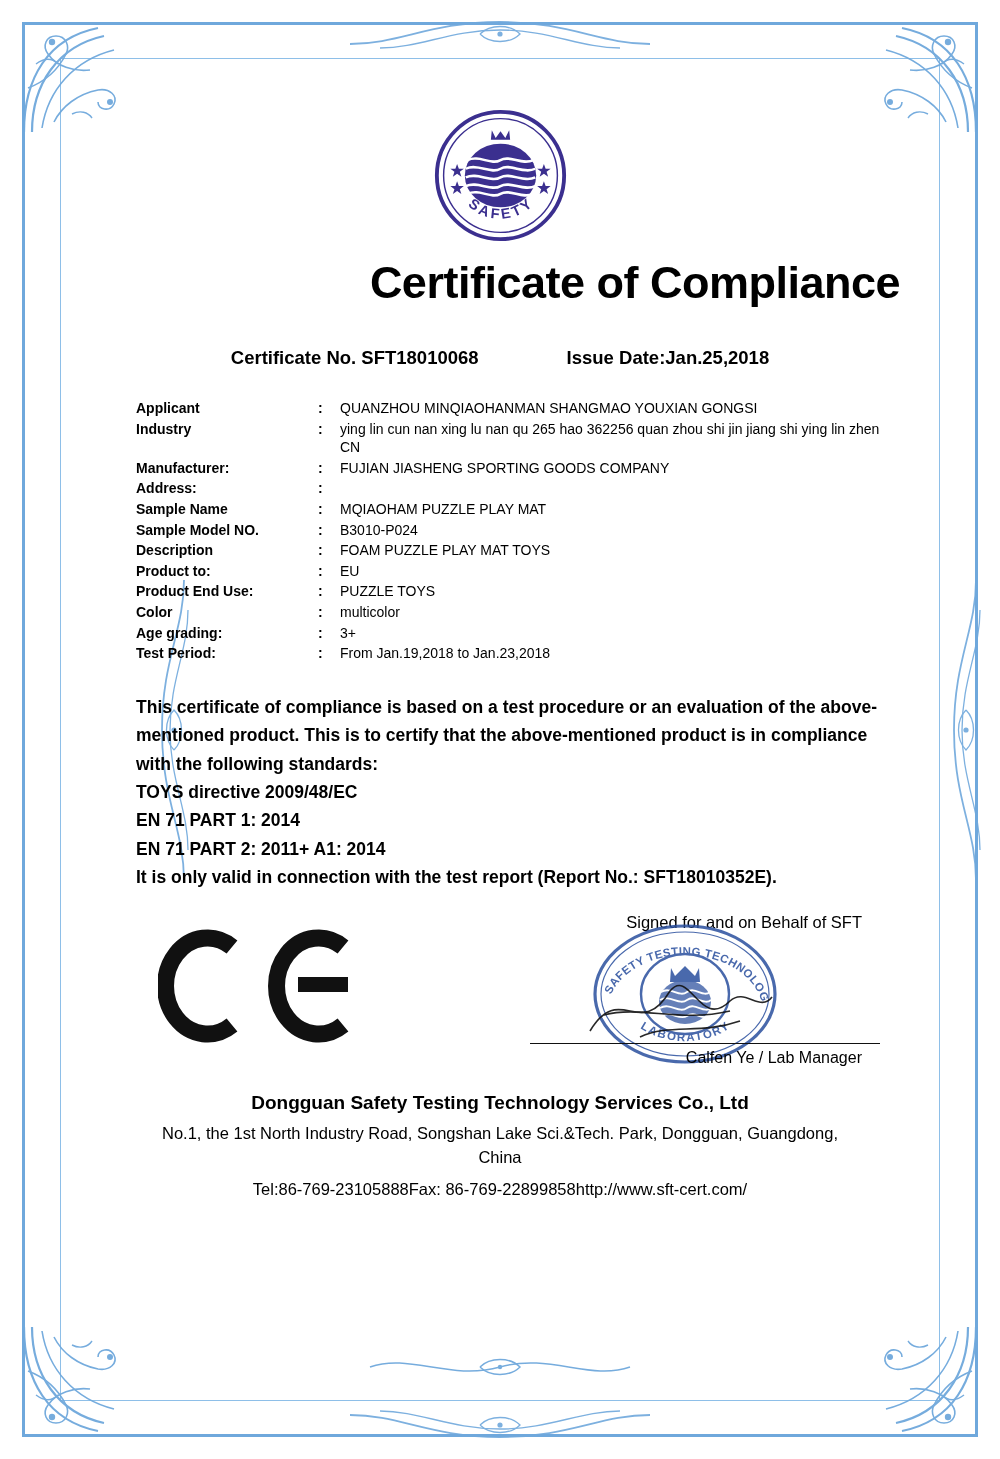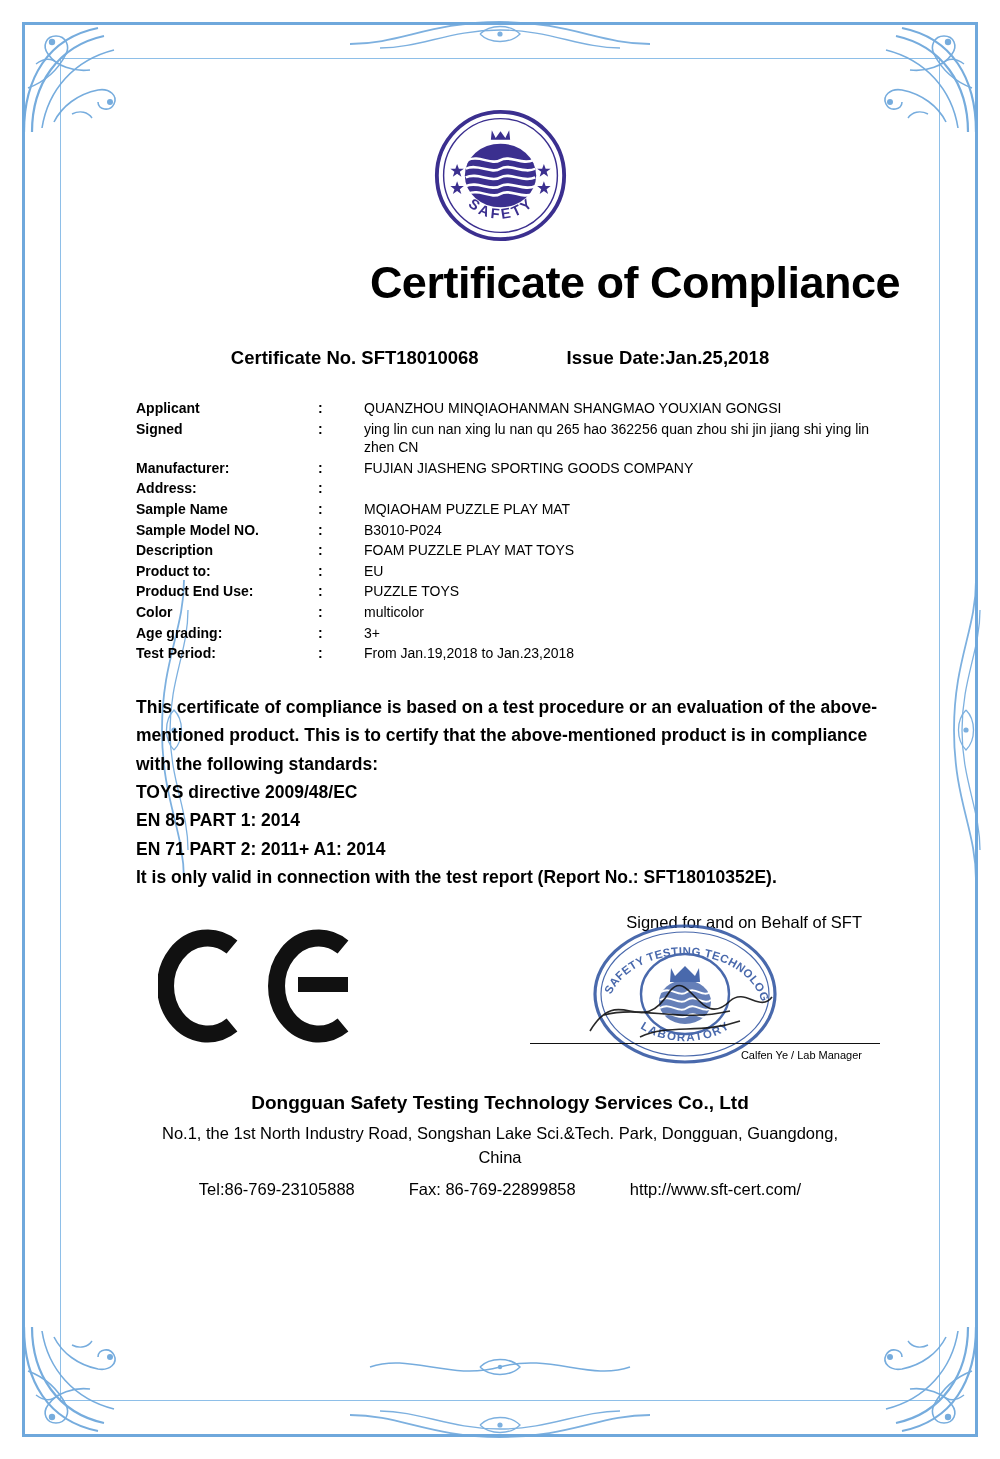--- a/index.html
+++ b/index.html
@@ -124,21 +124,20 @@
     flex: 0 0 182px;
     font-weight: bold;
   }
   .field-colon {
     width: 22px;
     flex: 0 0 22px;
     font-weight: bold;
   }
   .field-value {
     flex: 1 1 auto;
-    margin-left: 24px;
   }
 
   .statement {
     margin-top: 30px;
     margin-left: 36px;
     margin-right: 18px;
     font-size: 17.5px;
     font-weight: bold;
     line-height: 1.62;
   }
@@ -173,21 +172,21 @@
     position: absolute;
     right: 20px;
     top: 130px;
     width: 350px;
     border-bottom: 1.6px solid #111;
   }
   .sig-name {
     position: absolute;
     right: 38px;
     top: 136px;
-    font-size: 11px;
+    font-size: 16px;
   }
   .stamp {
     position: absolute;
     right: 110px;
     top: 6px;
     width: 210px;
     height: 150px;
     opacity: 0.85;
   }
   .stamp svg { display:block; width:100%; height:100%; }
@@ -212,21 +211,20 @@
   }
   .footer-address {
     font-size: 16.5px;
     line-height: 1.45;
   }
   .footer-contact {
     margin-top: 10px;
     font-size: 16.5px;
     display: flex;
     justify-content: center;
-    gap: 54px;
   }
 </style>
 </head>
 <body>
 
 <div class="page">
 
   <div class="border-outer"></div>
   <div class="border-inner"></div>
 
@@ -383,21 +381,21 @@
       <span>Issue Date:Jan.25,2018</span>
     </div>
 
     <div class="fields">
       <div class="field-row">
         <div class="field-label">Applicant</div>
         <div class="field-colon">:</div>
         <div class="field-value">QUANZHOU MINQIAOHANMAN SHANGMAO YOUXIAN GONGSI</div>
       </div>
       <div class="field-row">
-        <div class="field-label">Signed</div>
+        <div class="field-label">Industry</div>
         <div class="field-colon">:</div>
         <div class="field-value">ying lin cun nan xing lu nan qu 265 hao 362256 quan zhou shi jin jiang shi ying lin zhen CN</div>
       </div>
       <div class="field-row">
         <div class="field-label">Manufacturer:</div>
         <div class="field-colon">:</div>
         <div class="field-value">FUJIAN JIASHENG SPORTING GOODS COMPANY</div>
       </div>
       <div class="field-row">
         <div class="field-label">Address:</div>
@@ -441,21 +439,21 @@
       <div class="field-row">
         <div class="field-label">Test Period:</div>
         <div class="field-colon">:</div>
         <div class="field-value">From Jan.19,2018 to Jan.23,2018</div>
       </div>
     </div>
 
     <div class="statement">
       <div>This certificate of compliance is based on a test procedure or an evaluation of the above-mentioned product. This is to certify that the above-mentioned product is in compliance with the following standards:</div>
       <div class="standard-line">TOYS directive 2009/48/EC</div>
-      <div class="standard-line">EN 85 PART 1: 2014</div>
+      <div class="standard-line">EN 71 PART 1: 2014</div>
       <div class="standard-line">EN 71 PART 2: 2011+ A1: 2014</div>
       <div class="standard-line">It is only valid in connection with the test report (Report No.: SFT18010352E).</div>
     </div>
 
     <div class="sign-area">
 
       <div class="ce-mark">
         <svg viewBox="0 0 210 118" xmlns="http://www.w3.org/2000/svg">
           <g fill="none" stroke="#111111" stroke-width="17">
             <path d="M74 20 A 42 48 0 1 0 74 98"></path>

